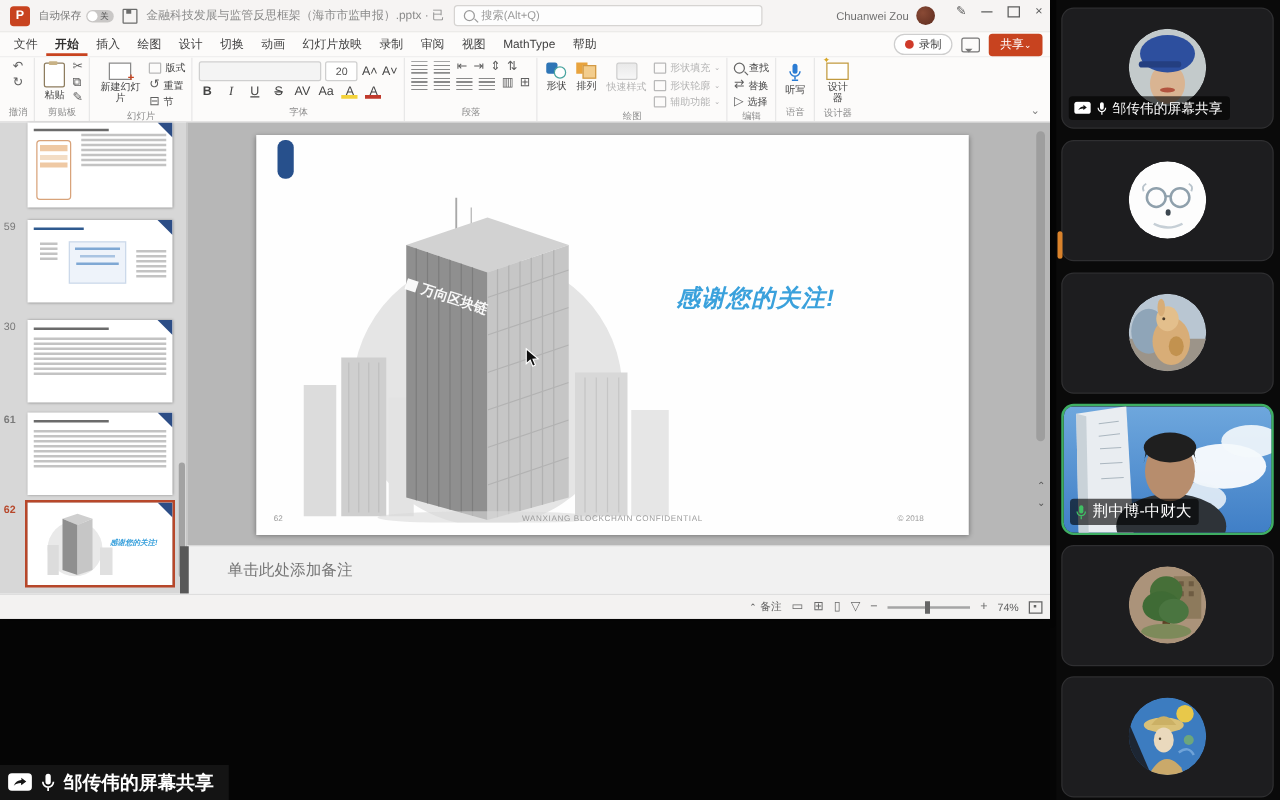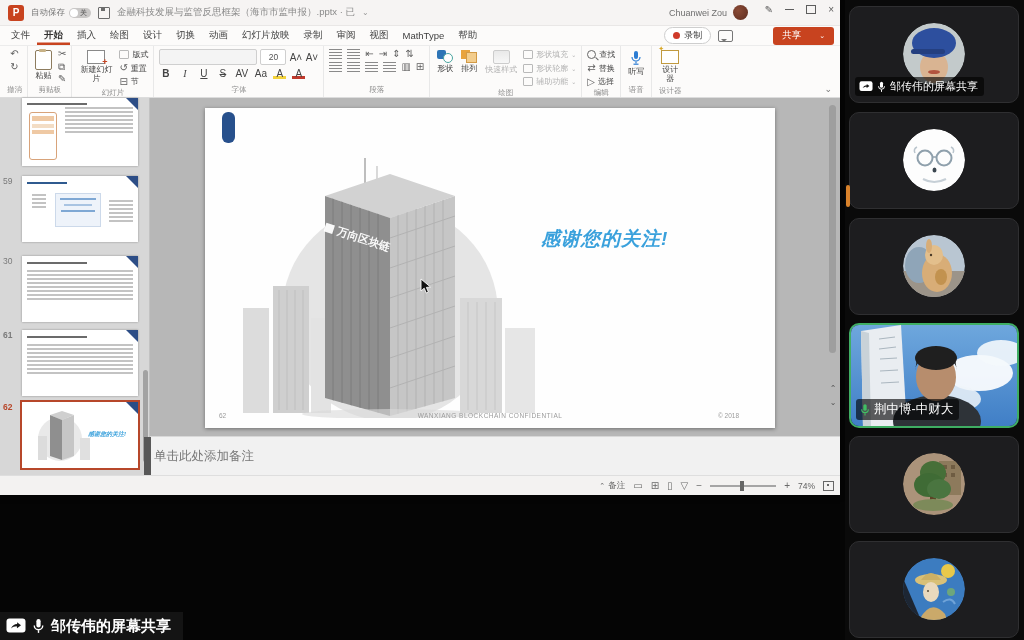--- a/index.html
+++ b/index.html
@@ -29,21 +29,21 @@
   .restoreic:before{content:"";position:absolute;top:-3px;left:2px;width:8px;height:7px;border:1px solid #5d5d5d;z-index:-1;}
 
   .tabs{height:20px;background:#fcfbfa;display:flex;align-items:stretch;padding-left:4px;border-bottom:1px solid #ececec;box-sizing:border-box;position:relative;}
   .tab{font-size:9.5px;color:#3f3f3f;padding:0 7px;display:flex;align-items:center;}
   .tab.active{box-shadow:inset 0 -2.5px 0 #c8431f;color:#323130;font-weight:bold;font-family:Liberation Mono, monospace;}
   .tactions{margin-left:auto;display:flex;align-items:center;gap:7px;padding-right:6px;}
   .recbtn{display:flex;align-items:center;gap:4px;border:1px solid #cecece;border-radius:9px;padding:1px 8px;font-size:9px;color:#444;background:#fff;}
   .recdot{width:7px;height:7px;border-radius:50%;background:#cf3a2a;}
   .cmt{width:13px;height:10px;border:1.3px solid #777;border-radius:2px;position:relative;}
   .cmt:after{content:"";position:absolute;left:2px;bottom:-4px;border:3px solid transparent;border-top-color:#777;}
-  .sharebtn{display:flex;align-items:center;gap:18px;background:#c8431f;color:#fff;border-radius:3px;padding:2.5px 9px;font-size:9.5px;margin-left:33px;}
+  .sharebtn{display:flex;align-items:center;gap:0;background:#c8431f;color:#fff;border-radius:3px;padding:2.5px 9px;font-size:9.5px;}
 
   
   .ribbon{height:52px;background:#fcfbfa;border-bottom:1px solid #dcdcdc;display:flex;align-items:stretch;padding:0 2px;box-sizing:border-box;position:relative;overflow:hidden;}
   .rg{display:flex;flex-direction:column;align-items:center;border-right:1px solid #e8e8e8;padding:3px 5px 0;box-sizing:border-box;}
   .rgb{flex:1;display:flex;align-items:flex-start;gap:4px;}
   .rgl{font-size:7.5px;color:#8d8d8d;padding:1px 0 2px;}
   .bigbtn{display:flex;flex-direction:column;align-items:center;gap:2px;font-size:8px;color:#444;padding:1px 2px;text-align:center;line-height:1.1;}
   .scol{display:flex;flex-direction:column;gap:2.5px;}
   .srow{display:flex;align-items:center;gap:3px;font-size:8px;color:#444;}
   .gi{font-size:10px;color:#5f5f5f;line-height:1;}
@@ -92,21 +92,21 @@
   .thanks{position:absolute;left:336px;top:118px;font-size:19px;font-weight:bold;font-style:italic;color:#3aa1dc;letter-spacing:1px;}
   .sfooter{position:absolute;left:0;right:0;top:304px;height:12px;font-size:6.5px;color:#9b9b9b;}
   .sfooter .pg{position:absolute;left:14px;}
   .sfooter .ctr{position:absolute;left:0;right:0;text-align:center;letter-spacing:.5px;}
   .sfooter .cr{position:absolute;right:36px;}
   .vscroll{position:absolute;right:3px;top:5px;width:9px;height:328px;}
   .vthumb{position:absolute;left:1px;top:2px;width:7px;height:248px;background:#9e9e9e;border-radius:4px;}
   .vchev{position:absolute;left:0;width:10px;text-align:center;font-size:8px;color:#555;line-height:1;}
   .notes{height:39px;background:#f1f1f1;border-top:1px solid #d8d8d8;position:relative;display:flex;align-items:center;box-sizing:border-box;}
   .splitter{position:absolute;left:-6px;top:0;width:7px;height:100%;background:#585858;}
-  .notes span{margin-left:4px;font-size:12.5px;color:#767676;}
+  .notes span{margin-left:32px;font-size:12.5px;color:#767676;}
 
   .status{height:20px;background:#f3f2f1;border-top:1px solid #dedede;display:flex;align-items:center;font-size:8.5px;color:#5f5f5f;padding:0 8px;box-sizing:border-box;position:relative;}
   .status .lft{display:flex;align-items:center;gap:12px;}
   .sic{font-size:9px;color:#6a6a6a;}
   .srt{position:absolute;right:6px;display:flex;align-items:center;gap:8px;}
   .viewic{font-size:10px;color:#6a6a6a;}
   .ztrack{width:66px;height:2px;background:#a5a5a5;position:relative;}
   .zthumb{position:absolute;left:45%;top:-4px;width:4px;height:10px;background:#666;}
   .fitic{width:9px;height:8px;border:1.2px solid #666;position:relative;}
   .fitic:before{content:"";position:absolute;left:2.5px;top:2px;width:2px;height:2px;background:#666;}
@@ -137,20 +137,24 @@
       <div class="autosave">
         <span>自动保存</span>
         <span class="pill">
             <span class="knob"></span>
             <span class="off">关</span>
           </span>
       </div>
       <div class="disk"></div>
       <div class="doc-title">金融科技发展与监管反思框架（海市市监申报）.pptx · 已保存到这台电脑</div>
       <span class="tcaret">⌄</span>
+      <div class="search">
+        <span class="mag"></span>
+        <span>搜索(Alt+Q)</span>
+      </div>
       <div class="user">
         <span>Chuanwei Zou</span>
         <span class="uav"></span>
       </div>
       <div class="winctl">
         <span>✎</span>
         <span class="minbar"></span>
         <span class="restoreic"></span>
         <span>×</span>
       </div>

